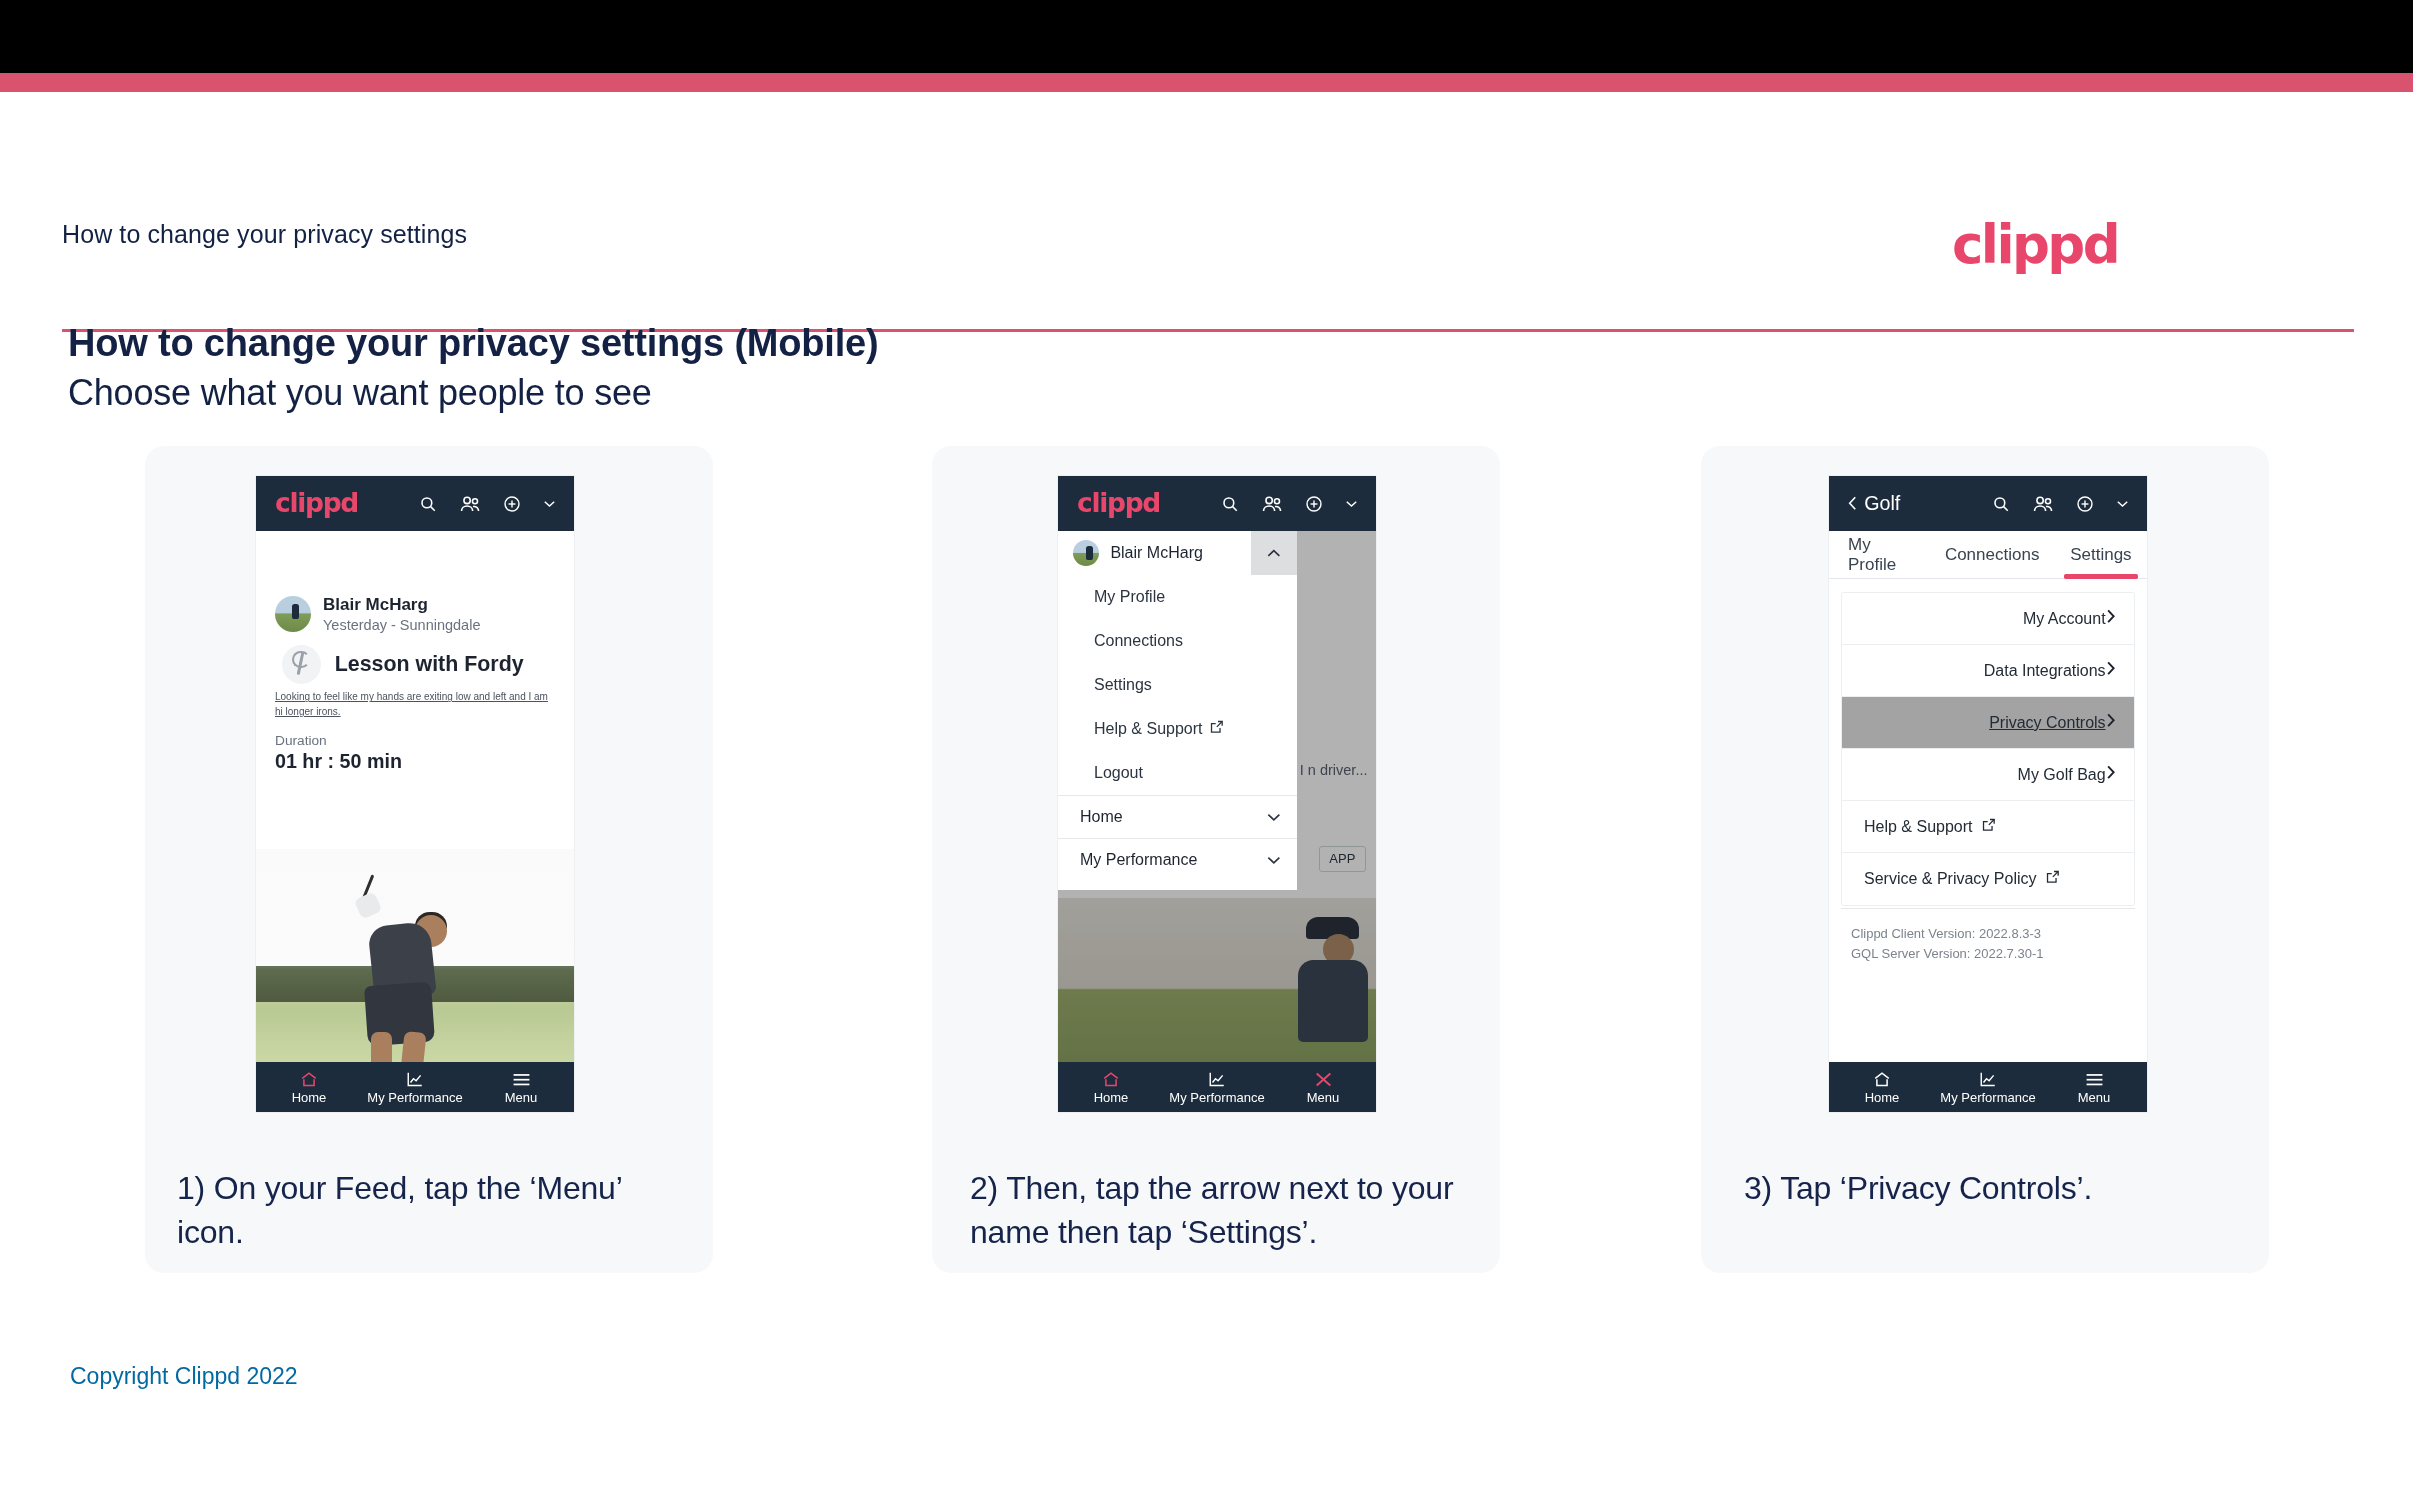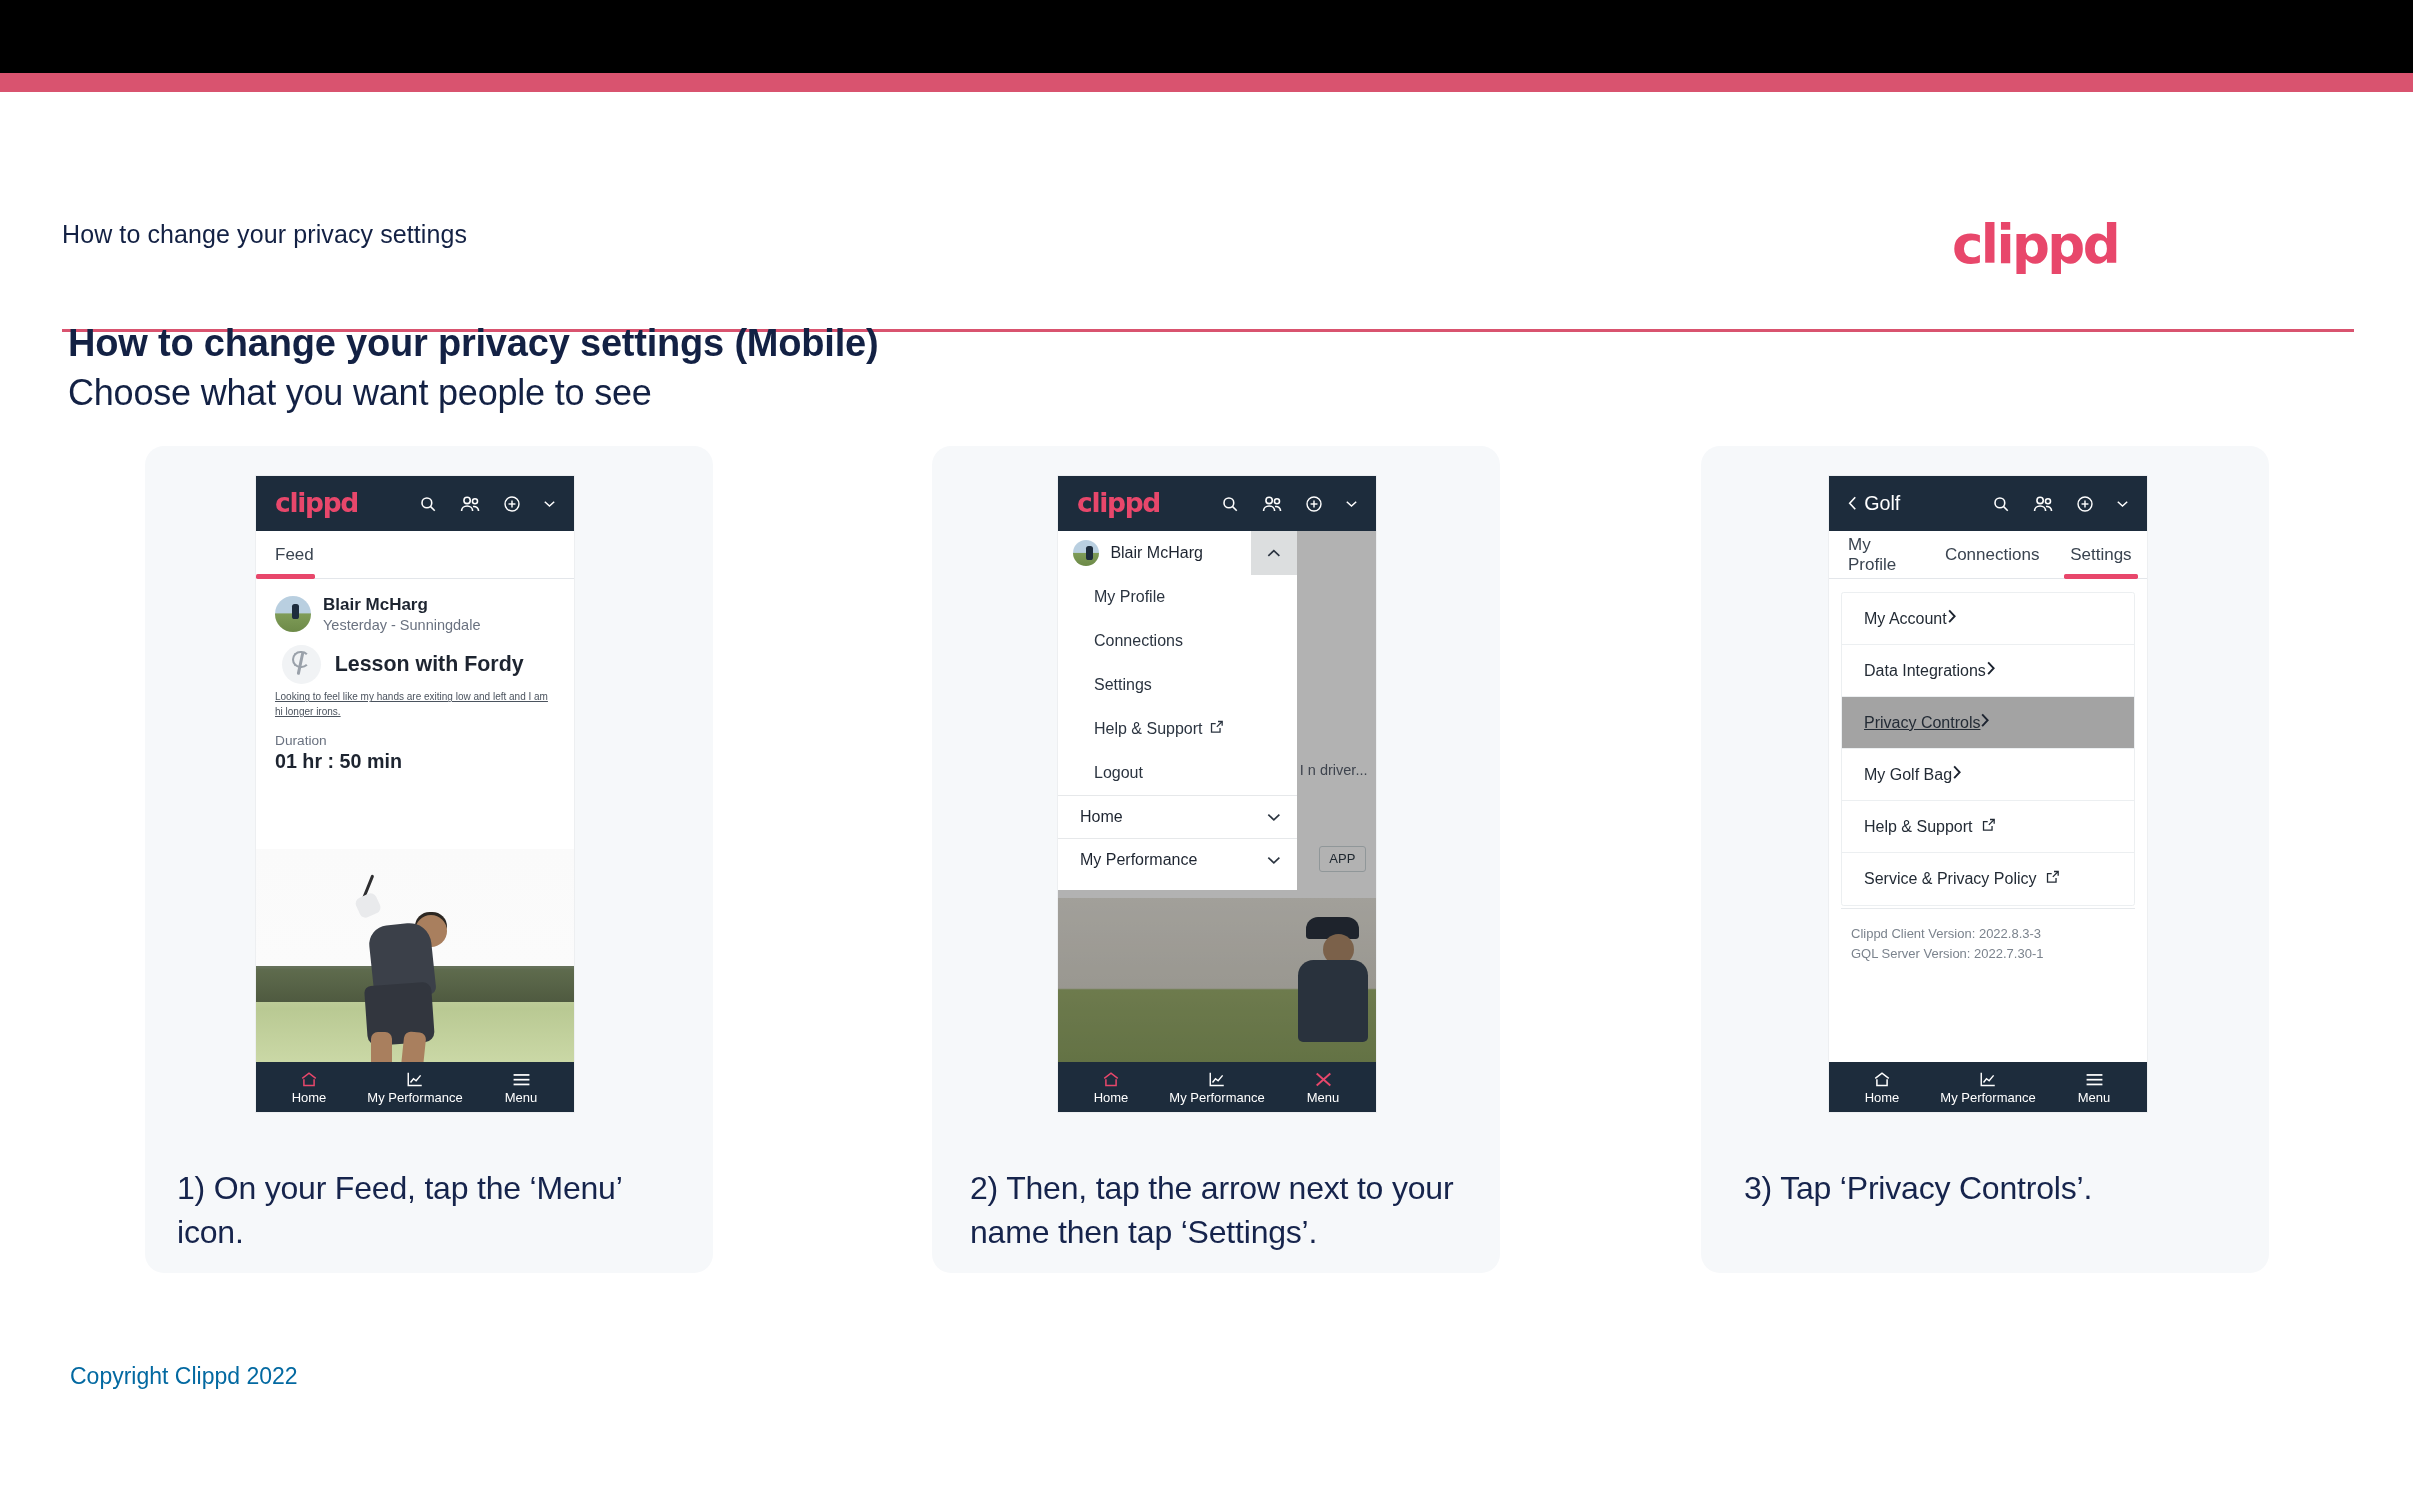--- a/index.html
+++ b/index.html
@@ -236,21 +236,21 @@
   }
   .mp-sect .chev { position:absolute; right:0; width:46px; display:flex; justify-content:center; }
   .mp-panel-tail { height:8.5px; background:#fff; }
 
   
   .set-list {
     position:absolute; left:12px; right:12px; top:116px;
     background:#fff; border:0.9px solid #eceff1; border-radius:2.6px; overflow:hidden;
   }
   .set-row {
-    height:52px; display:flex; align-items:center; justify-content:flex-start;
+    height:52px; display:flex; align-items:center; justify-content:flex-end;
     padding:0 19px 0 22px; border-bottom:0.9px solid #eceff1;
     font-size:16px; color:#232b35;
   }
   .set-row:last-child { border-bottom:none; }
   .set-row.hl { background:#a3a3a3;text-decoration:underline; }
   .set-label { display:flex; align-items:center; gap:9.4px; }
   .set-versions {
     position:absolute; left:22px; top:448px; font-size:13px; color:#7b838d;
     line-height:1.55; 
   }
@@ -319,23 +319,20 @@
                 </svg>
             </span>
             <span>
               <svg width="11" height="7.7" viewBox="0 0 14 9" fill="none" stroke="#fff" stroke-width="1.9">
                   <polyline points="1,1.8 7,7.2 13,1.8"></polyline>
                 </svg>
             </span>
           </div>
         </div>
 
-        <div class="p-tabs">
-          <div class="p-tab first active wide">Feed</div>
-        </div>
 
         <div class="post">
           <div class="post-head">
             <div class="avatar"></div>
             <div>
               <div class="post-name">Blair McHarg</div>
               <div class="post-meta">Yesterday - Sunningdale</div>
             </div>
           </div>
           <div class="post-title-row">

